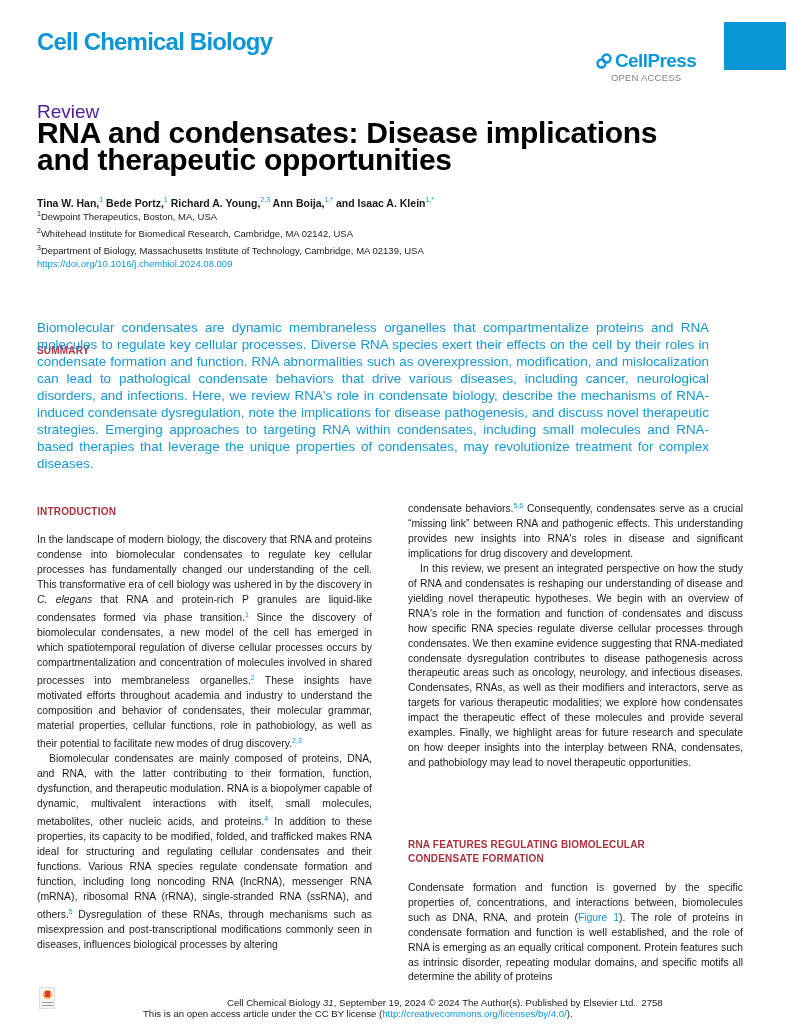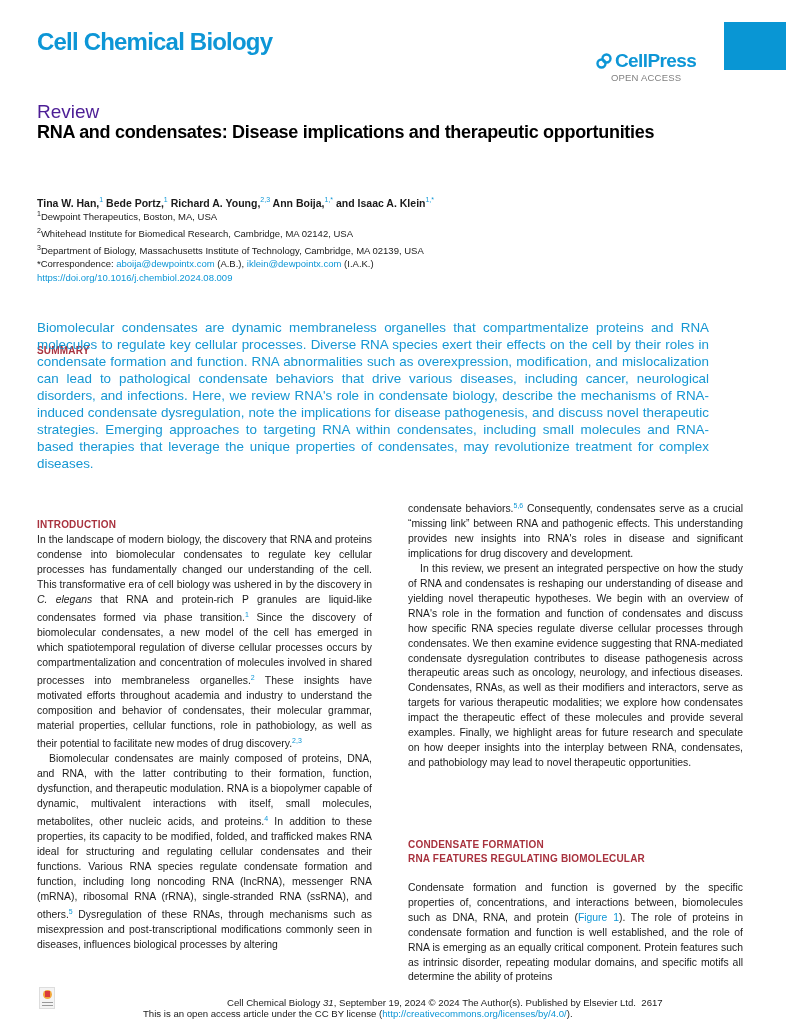--- a/index.html
+++ b/index.html
@@ -7,21 +7,21 @@
   body { position: relative; font-family: "Liberation Sans", sans-serif; color: #1a1a1a; }
 
   .journal-title { position: absolute; left: 37px; top: 28px; font-size: 24px; font-weight: bold; color: #0d96d6; letter-spacing: -0.8px; }
   .cellpress { position: absolute; left: 596px; top: 33px; }
   .cellpress .brand { display: flex; align-items: center; color: #0d96d6; font-size: 19px; font-weight: bold; letter-spacing: -0.6px; line-height: 18px; margin-top: 19px; }
   .cellpress .brand svg { width: 16px; height: 16px; margin-right: 3px; }
   .cellpress .oa { display: block; text-align: center; font-size: 9.5px; color: #808080; margin-top: 2px; letter-spacing: 0.2px; }
   .blue-tab { position: absolute; left: 724px; top: 22px; width: 62px; height: 48px; background: #0996d4; }
 
   .article-type { position: absolute; left: 37px; top: 101px; font-size: 19px; font-weight: normal; color: #4c1d95; }
-  .article-title { position: absolute; left: 37px; top: 119px; font-size: 18px; font-weight: bold; color: #000; line-height: 27px; letter-spacing: -0.3px; width: 640px; }
+  .article-title { position: absolute; left: 37px; top: 119px; font-size: 30px; font-weight: bold; color: #000; line-height: 27px; letter-spacing: -0.3px; width: 640px; }
 
   .authors { position: absolute; left: 37px; top: 193px; font-size: 10.5px; font-weight: bold; color: #1a1a1a; line-height: 13px; }
   .authors sup, .aff sup { color: #0d96d6; font-size: 7px; font-weight: normal; }
   .affs { position: absolute; left: 37px; top: 207px; font-size: 9.5px; color: #1a1a1a; line-height: 13.6px; }
   .affs .aff sup { color: #1a1a1a; }
   .link { color: #0d96d6; }
 
   .section-head { position: absolute; font-size: 10px; font-weight: bold; color: #a8323e; letter-spacing: 0.2px; line-height: 14px; }
   .summary-text { position: absolute; left: 37px; top: 319px; width: 672px; font-size: 13.4px; color: #1597d3; line-height: 17px; text-align: justify; }
 
@@ -67,61 +67,54 @@
   <span>Bede Portz,</span><sup>1</sup>
   <span>Richard A. Young,</span><sup>2,3</sup>
   <span>Ann Boija,</span><sup>1,*</sup>
   <span>and Isaac A. Klein</span><sup>1,*</sup>
 </div>
 
 <div class="affs">
   <div class="aff"><sup>1</sup><span>Dewpoint Therapeutics, Boston, MA, USA</span></div>
   <div class="aff"><sup>2</sup><span>Whitehead Institute for Biomedical Research, Cambridge, MA 02142, USA</span></div>
   <div class="aff"><sup>3</sup><span>Department of Biology, Massachusetts Institute of Technology, Cambridge, MA 02139, USA</span></div>
-  <div>
-    <span>*Correspondence:</span>
-    <span class="link">aboija@dewpointx.com</span>
-    <span>(A.B.),</span>
-    <span class="link">iklein@dewpointx.com</span>
-    <span>(I.A.K.)</span>
-  </div>
   <div class="link">https://doi.org/10.1016/j.chembiol.2024.08.009</div>
 </div>
 
 <div class="section-head" style="left:37px; top:308px;margin-top:36px;">SUMMARY</div>
 <div class="summary-text">Biomolecular condensates are dynamic membraneless organelles that compartmentalize proteins and RNA molecules to regulate key cellular processes. Diverse RNA species exert their effects on the cell by their roles in condensate formation and function. RNA abnormalities such as overexpression, modification, and mislocalization can lead to pathological condensate behaviors that drive various diseases, including cancer, neurological disorders, and infections. Here, we review RNA's role in condensate biology, describe the mechanisms of RNA-induced condensate dysregulation, note the implications for disease pathogenesis, and discuss novel therapeutic strategies. Emerging approaches to targeting RNA within condensates, including small molecules and RNA-based therapies that leverage the unique properties of condensates, may revolutionize treatment for complex diseases.</div>
 
-<div class="section-head" style="left:37px; top:518px;">INTRODUCTION</div>
+<div class="section-head" style="left:37px; top:505px;">INTRODUCTION</div>
 
 <div class="col col1">
   <p><span>In the landscape of modern biology, the discovery that RNA and proteins condense into biomolecular condensates to regulate key cellular processes has fundamentally changed our understanding of the cell. This transformative era of cell biology was ushered in by the discovery in </span><i>C. elegans</i><span> that RNA and protein-rich P granules are liquid-like condensates formed via phase transition.</span><sup>1</sup><span> Since the discovery of biomolecular condensates, a new model of the cell has emerged in which spatiotemporal regulation of diverse cellular processes occurs by compartmentalization and concentration of molecules involved in shared processes into membraneless organelles.</span><sup>2</sup><span> These insights have motivated efforts throughout academia and industry to understand the composition and behavior of condensates, their molecular grammar, material properties, cellular functions, role in pathobiology, as well as their potential to facilitate new modes of drug discovery.</span><sup>2,3</sup></p>
   <p class="indent"><span>Biomolecular condensates are mainly composed of proteins, DNA, and RNA, with the latter contributing to their formation, function, dysfunction, and therapeutic modulation. RNA is a biopolymer capable of dynamic, multivalent interactions with itself, small molecules, metabolites, other nucleic acids, and proteins.</span><sup>4</sup><span> In addition to these properties, its capacity to be modified, folded, and trafficked makes RNA ideal for structuring and regulating cellular condensates and their functions. Various RNA species regulate condensate formation and function, including long noncoding RNA (lncRNA), messenger RNA (mRNA), ribosomal RNA (rRNA), single-stranded RNA (ssRNA), and others.</span><sup>5</sup><span> Dysregulation of these RNAs, through mechanisms such as misexpression and post-transcriptional modifications commonly seen in diseases, influences biological processes by altering</span></p>
 </div>
 
 <div class="col col2">
   <p><span>condensate behaviors.</span><sup>5,6</sup><span> Consequently, condensates serve as a crucial “missing link” between RNA and pathogenic effects. This understanding provides new insights into RNA's roles in disease and significant implications for drug discovery and development.</span></p>
   <p class="indent">In this review, we present an integrated perspective on how the study of RNA and condensates is reshaping our understanding of disease and yielding novel therapeutic hypotheses. We begin with an overview of RNA's role in the formation and function of condensates and discuss how specific RNA species regulate diverse cellular processes through condensates. We then examine evidence suggesting that RNA-mediated condensate dysregulation contributes to disease pathogenesis across therapeutic areas such as oncology, neurology, and infectious diseases. Condensates, RNAs, as well as their modifiers and interactors, serve as targets for various therapeutic modalities; we explore how condensates impact the therapeutic effect of these molecules and provide several examples. Finally, we highlight areas for future research and speculate on how deeper insights into the interplay between RNA, condensates, and pathobiology may lead to novel therapeutic opportunities.</p>
 </div>
 
 <div class="section-head" style="left:408px; top:838px;">
+  <div>RNA FEATURES REGULATING BIOMOLECULAR</div>
   <div>CONDENSATE FORMATION</div>
-  <div>RNA FEATURES REGULATING BIOMOLECULAR</div>
 </div>
 
 <div class="col col3">
   <p><span>Condensate formation and function is governed by the specific properties of, concentrations, and interactions between, biomolecules such as DNA, RNA, and protein (</span><span class="link">Figure 1</span><span>). The role of proteins in condensate formation and function is well established, and the role of RNA is emerging as an equally critical component. Protein features such as intrinsic disorder, repeating modular domains, and specific motifs all determine the ability of proteins</span></p>
 </div>
 
 <div class="crossmark" title="">
   <div class="c1"></div>
     <div class="c2"></div>
     <div class="c3"></div>
     <div class="c4"></div>
 </div>
 
 <div class="footer">
   <div class="line1">
-    <span>Cell Chemical Biology</span> <i>31</i><span>, September 19, 2024 © 2024 The Author(s). Published by Elsevier Ltd.</span>&nbsp;&nbsp;<span>2617</span>
+    <span>Cell Chemical Biology</span> <i>31</i><span>, September 19, 2024 © 2024 The Author(s). Published by Elsevier Ltd.</span>&nbsp;&nbsp;<span>2758</span>
   </div>
   <div class="line2">
     <span>This is an open access article under the CC BY license (</span><span class="link">http://creativecommons.org/licenses/by/4.0/</span><span>).</span>
   </div>
 </div>
 
 </body></html>

